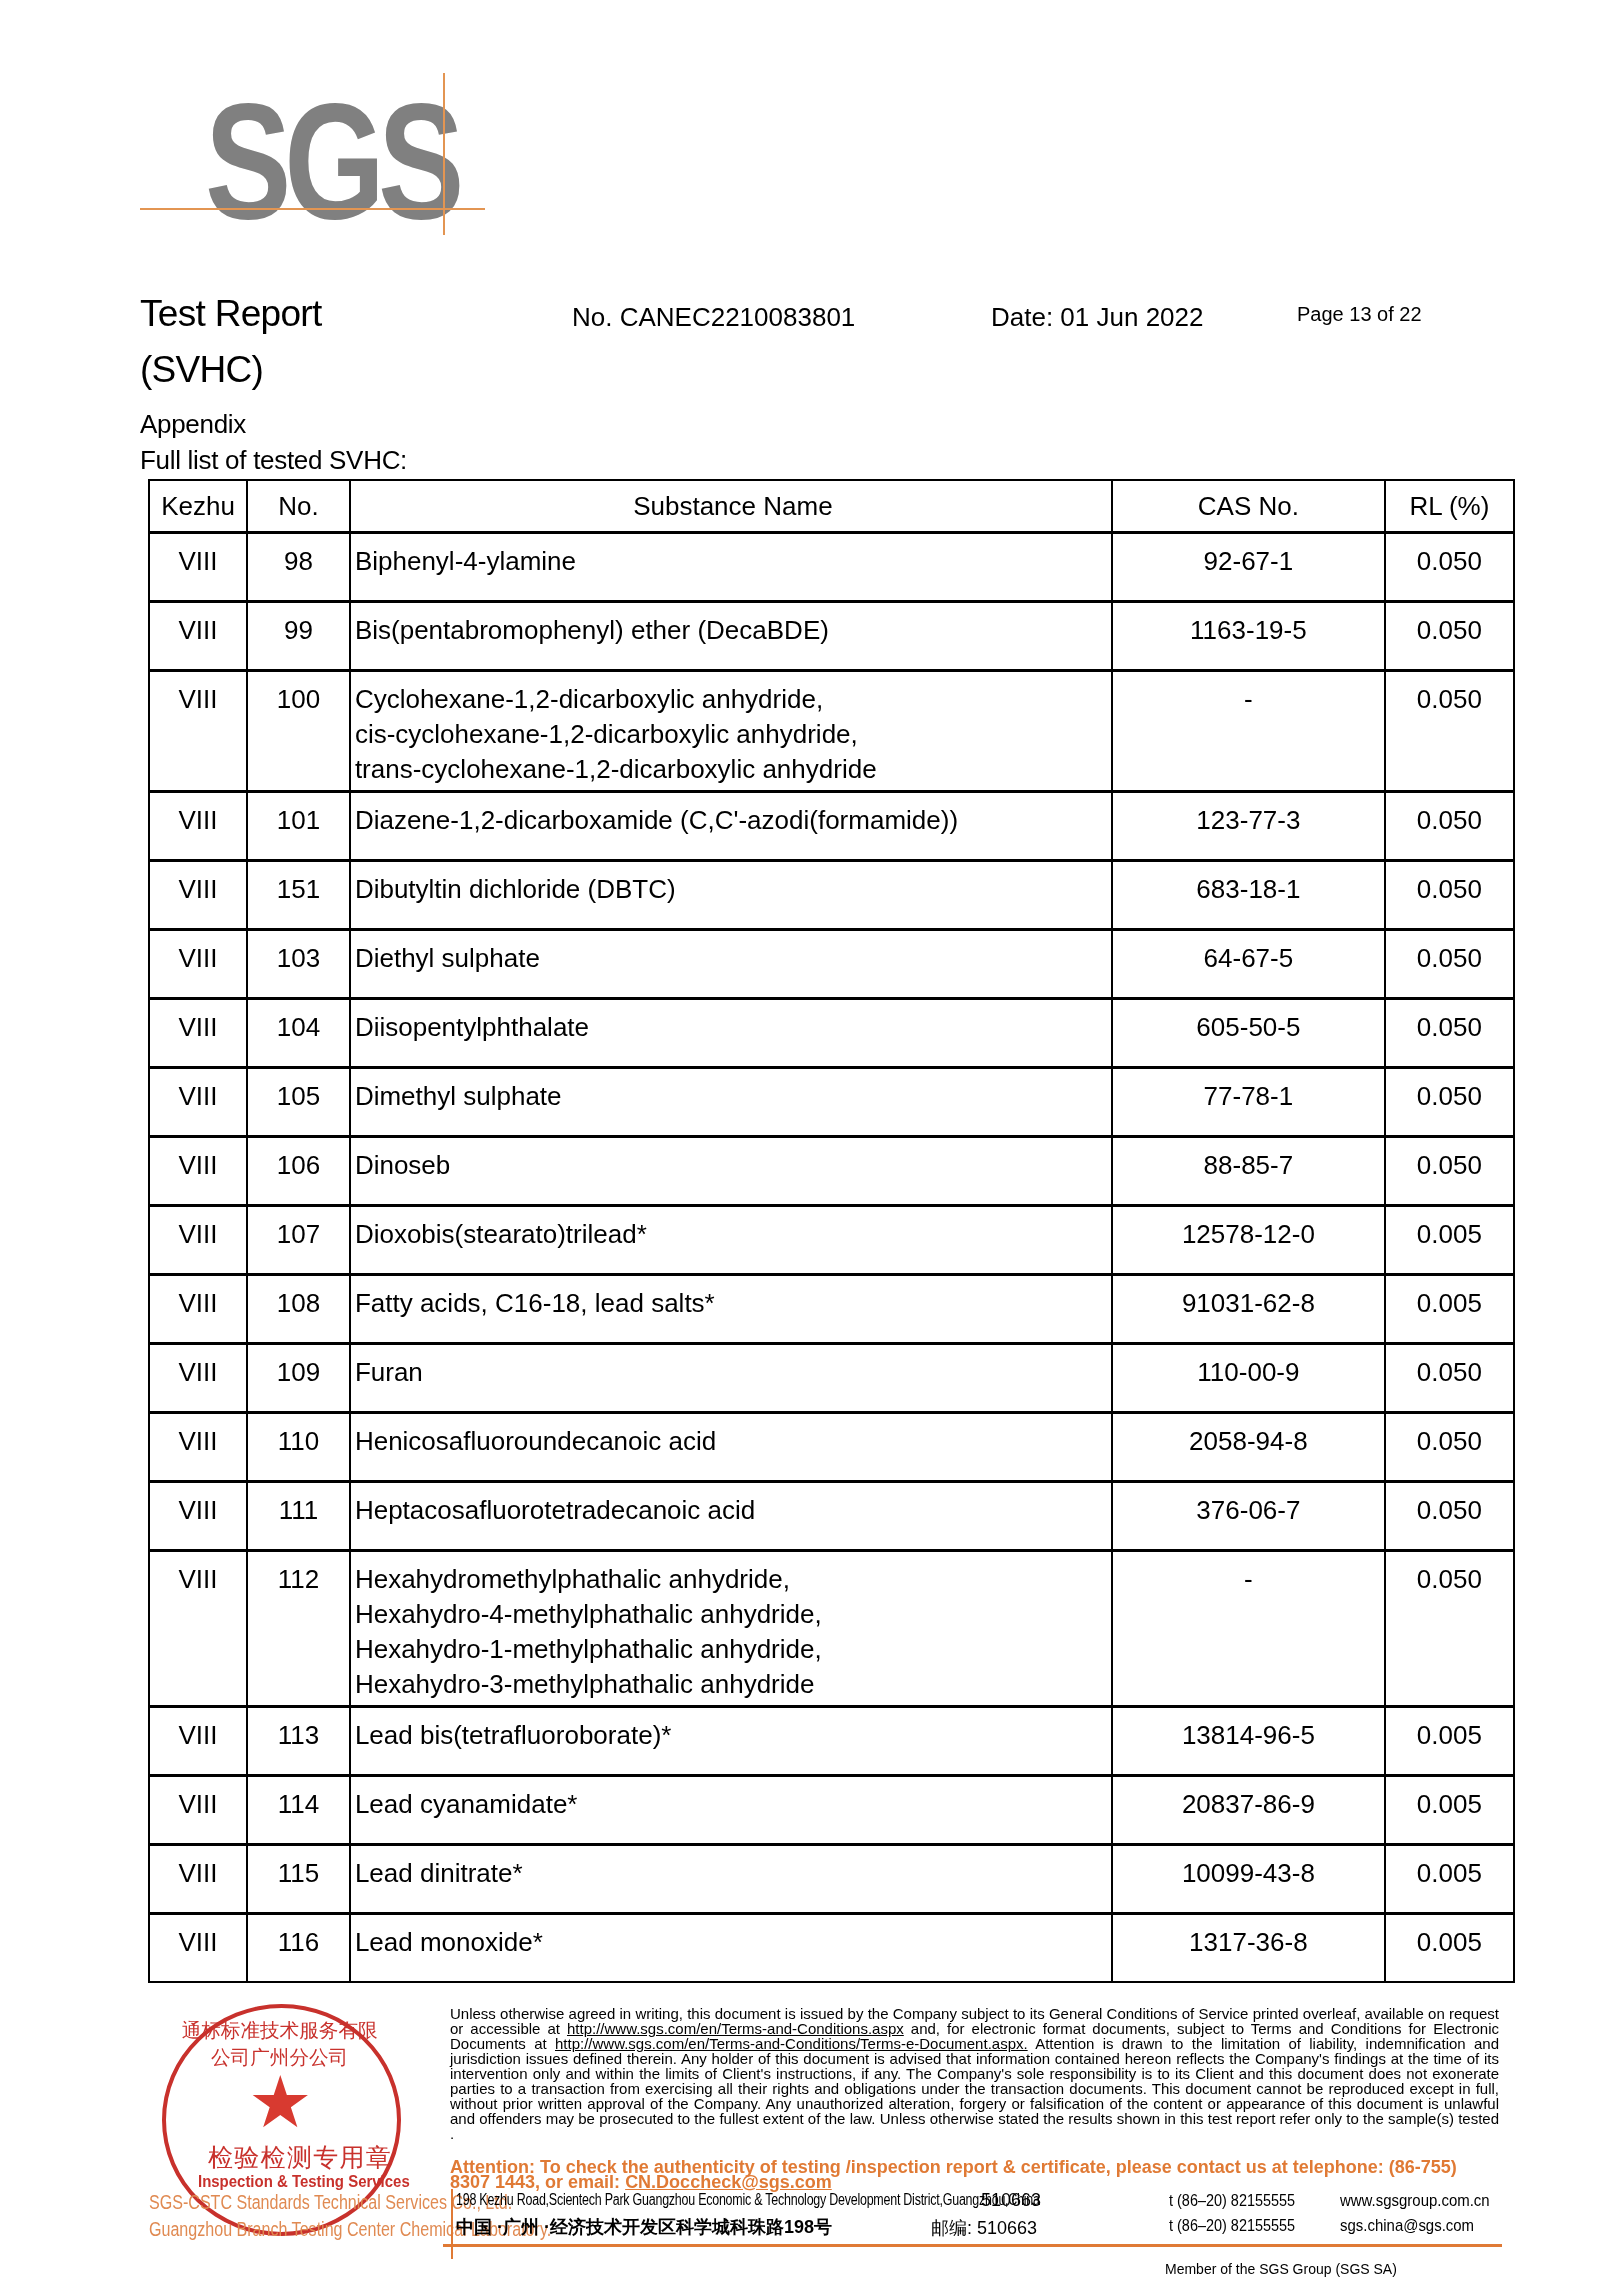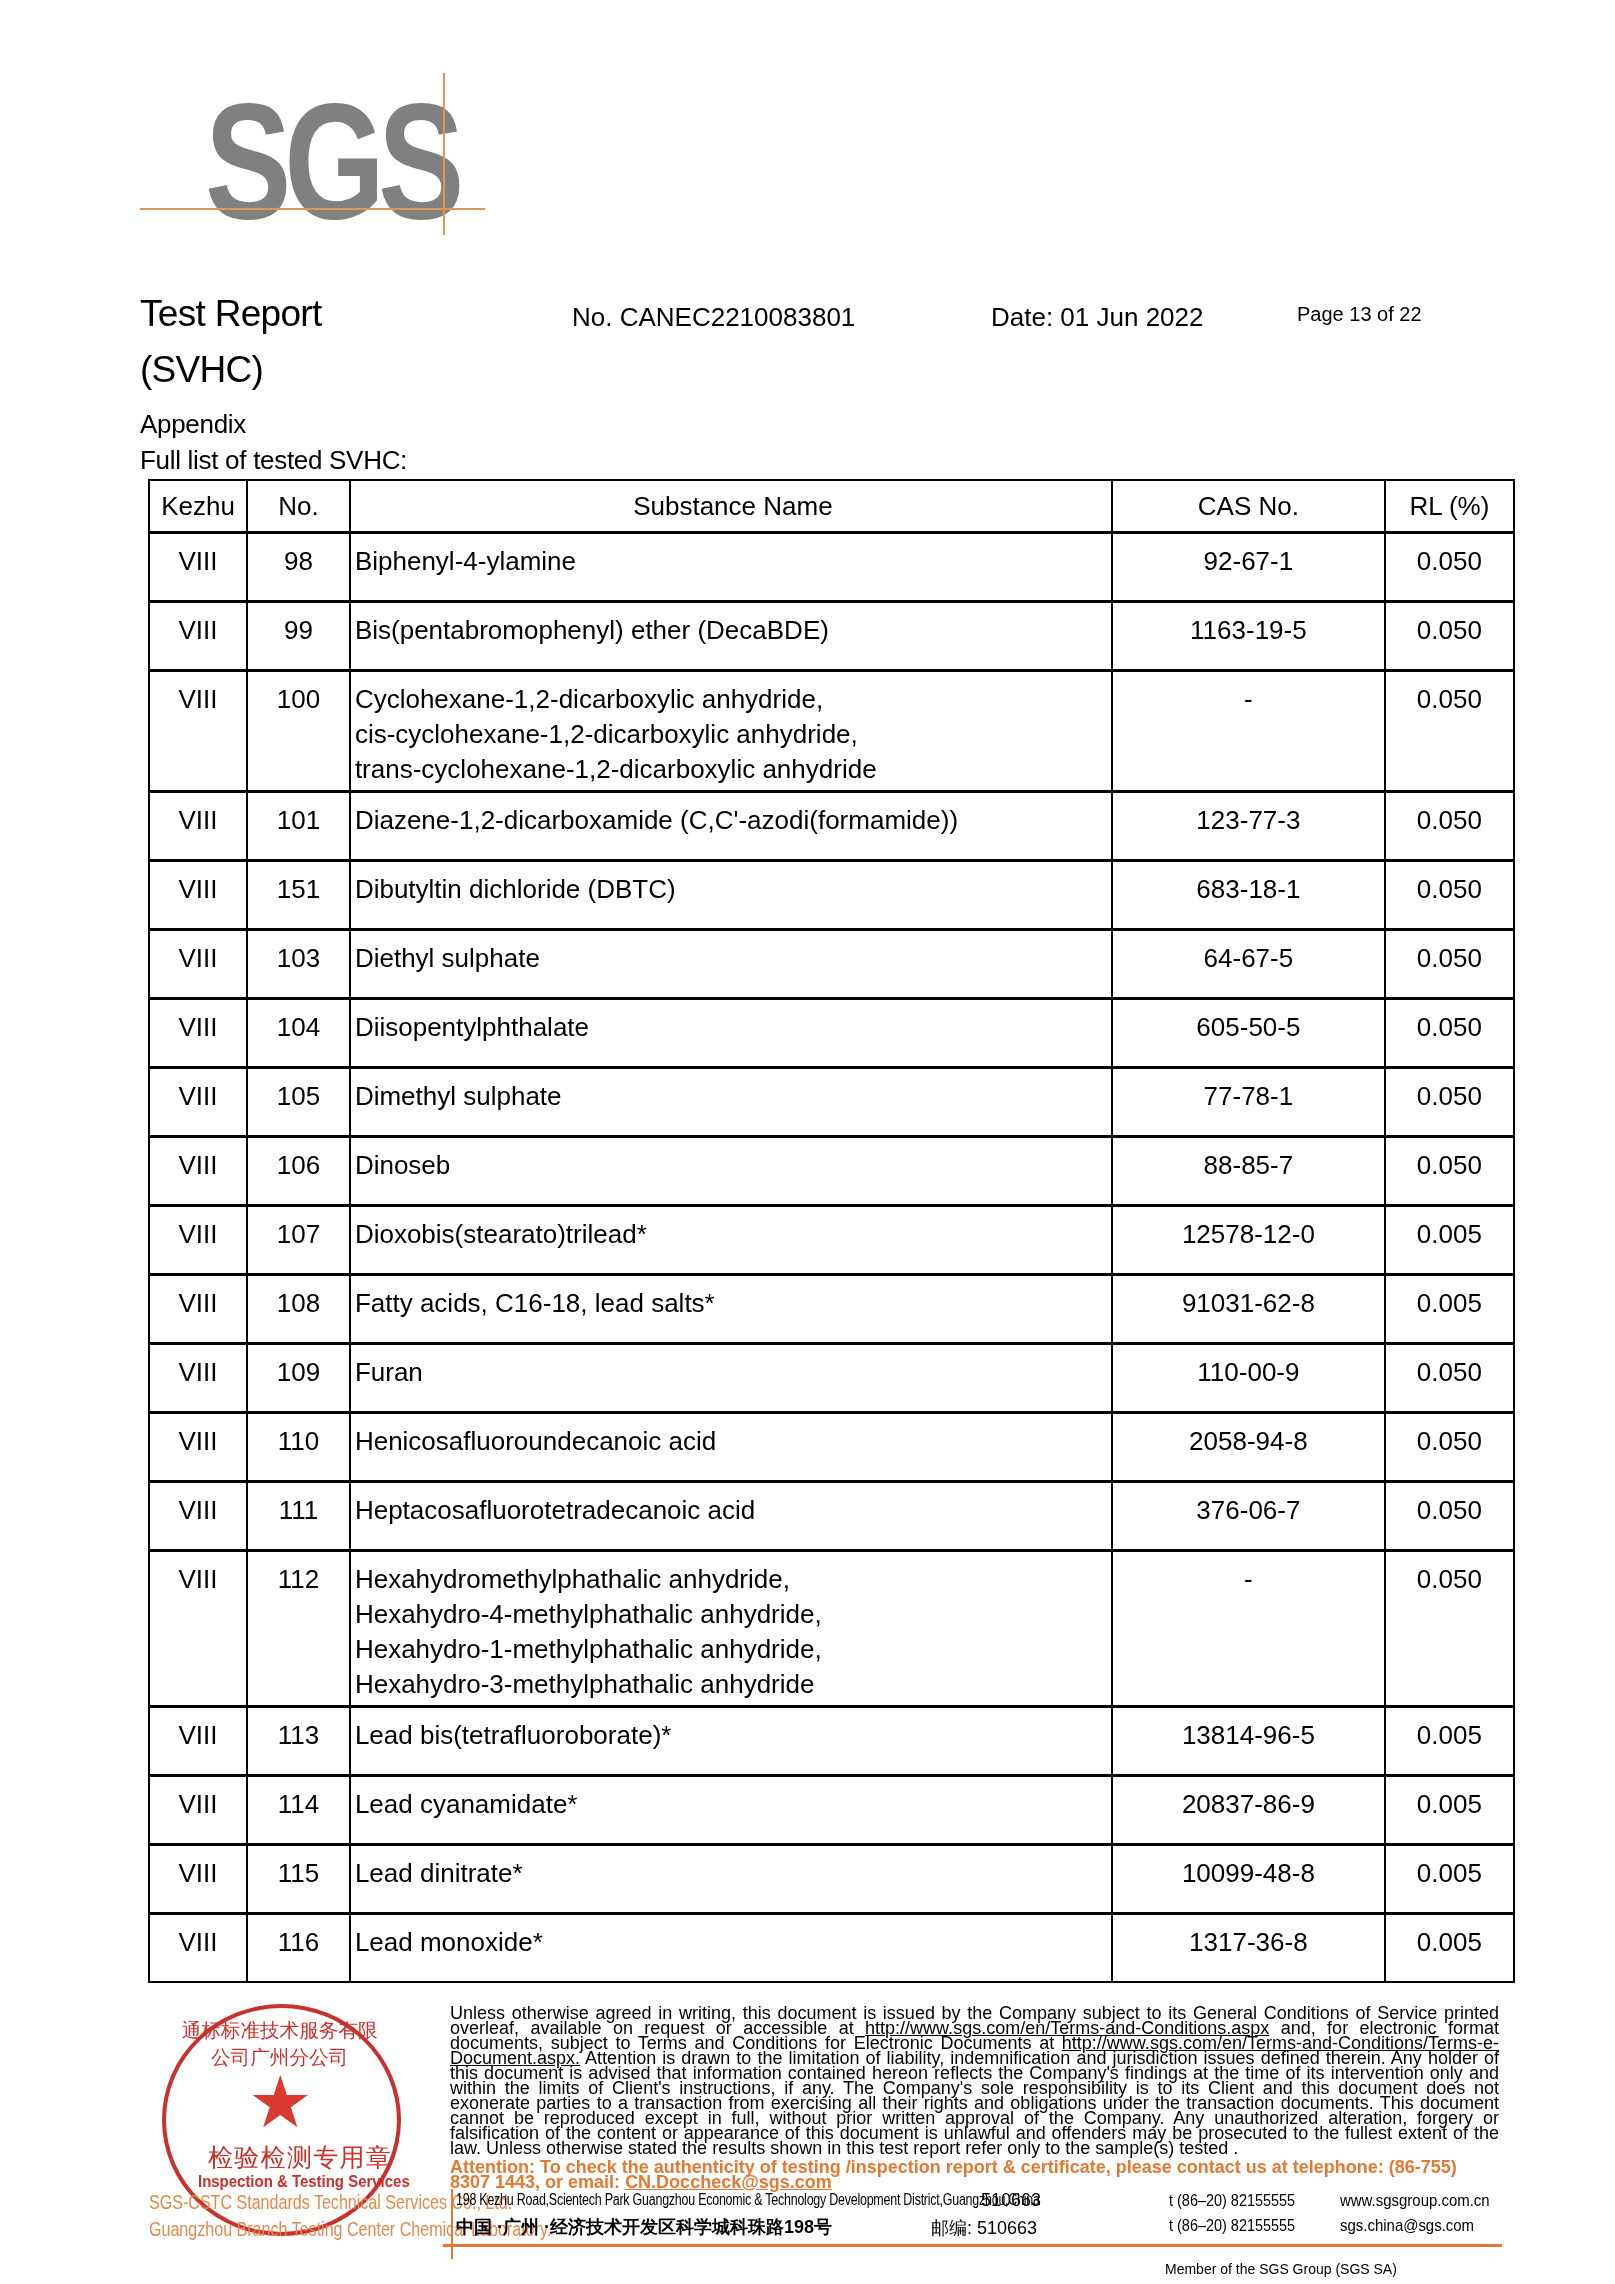--- a/index.html
+++ b/index.html
@@ -37,21 +37,21 @@
     
     .stamp { position: absolute; left: 162px; top: 2004px; width: 241px; height: 235px; }
     .stamp-circle { position: absolute; left: 0; top: 0; width: 231px; height: 224px; border: 4.6px solid #c8312c; border-radius: 50%; }
     .stamp-star { position: absolute; left: 86px; top: 62px; font-size: 72px; color: #d83a30; line-height: 1; }
     .stamp-cn-center { position: absolute; left: 46px; top: 137px; font-size: 25px; color: #c8312c; letter-spacing: 1.3px; }
     .stamp-en-center { position: absolute; left: 36px; top: 168px; font-size: 17px; font-weight: bold; color: #c8312c; transform: scaleX(0.88); transform-origin: left; white-space: nowrap; }
     .stamp-cn-arc { position: absolute; left: 19.6px; top: 13px; font-size: 19.6px; color: #c8312c; width: 196px; text-align: center; }
     .foot-left-1 { position: absolute; left: 149px; top: 2191px; font-size: 19.6px; color: #e08a52; white-space: nowrap; transform: scaleX(0.82); transform-origin: left; }
     .foot-left-2 { position: absolute; left: 149px; top: 2218px; font-size: 19.6px; color: #e08a52; white-space: nowrap; transform: scaleX(0.82); transform-origin: left; }
 
-    .disclaimer { position: absolute; left: 450px; top: 2006px; width: 1049px; font-size: 18px; line-height: 15px; text-align: justify; color: #000; }
+    .disclaimer { position: absolute; left: 450px; top: 2006px; width: 1049px; font-size: 15px; line-height: 15px; text-align: justify; color: #000; }
     .disclaimer a { color: #000; text-decoration: underline; }
     .attention { position: absolute; left: 450px; top: 2160px; width: 1049px; font-size: 18px; line-height: 15px; font-weight: bold; color: #e07a35; text-align: left; }
     .attention a { color: #e07a35; text-decoration: underline; }
 
     .foot-vline { position: absolute; left: 451px; top: 2189px; width: 2px; height: 70px; background: #e07a35; }
     .foot-hline { position: absolute; left: 443px; top: 2244px; width: 1059px; height: 2.6px; background: #e07a35; }
     .addr-en { position: absolute; left: 456px; top: 2191px; font-size: 15.6px; white-space: nowrap; transform: scaleX(0.80); transform-origin: left; letter-spacing: -0.3px; }
     .addr-en-zip { position: absolute; left: 981px; top: 2190px; font-size: 18px; }
     .addr-cn { position: absolute; left: 456px; top: 2215px; font-size: 18px; white-space: nowrap; font-weight: bold; }
     .addr-cn-zip { position: absolute; left: 931px; top: 2216px; font-size: 18px; }
@@ -247,21 +247,21 @@
         </td>
         <td class="col-cas">20837-86-9</td>
         <td class="col-rl">0.005</td>
       </tr>
       <tr class="single">
         <td class="col-batch">VIII</td>
         <td class="col-no">115</td>
         <td class="col-name">
           <span class="name-line">Lead dinitrate*</span>
         </td>
-        <td class="col-cas">10099-48-8</td>
+        <td class="col-cas">10099-43-8</td>
         <td class="col-rl">0.005</td>
       </tr>
       <tr class="single">
         <td class="col-batch">VIII</td>
         <td class="col-no">116</td>
         <td class="col-name">
           <span class="name-line">Lead monoxide*</span>
         </td>
         <td class="col-cas">1317-36-8</td>
         <td class="col-rl">0.005</td>

